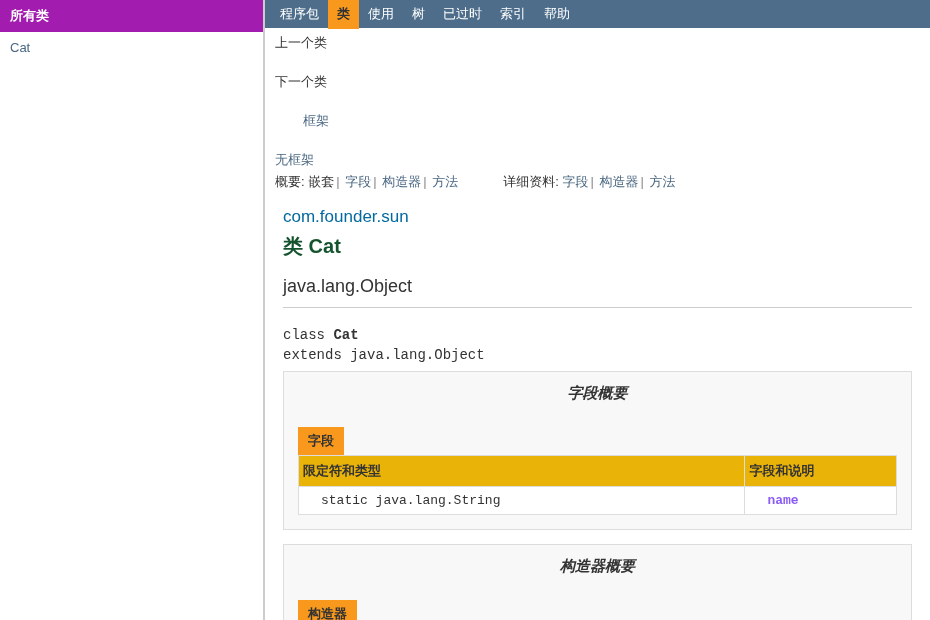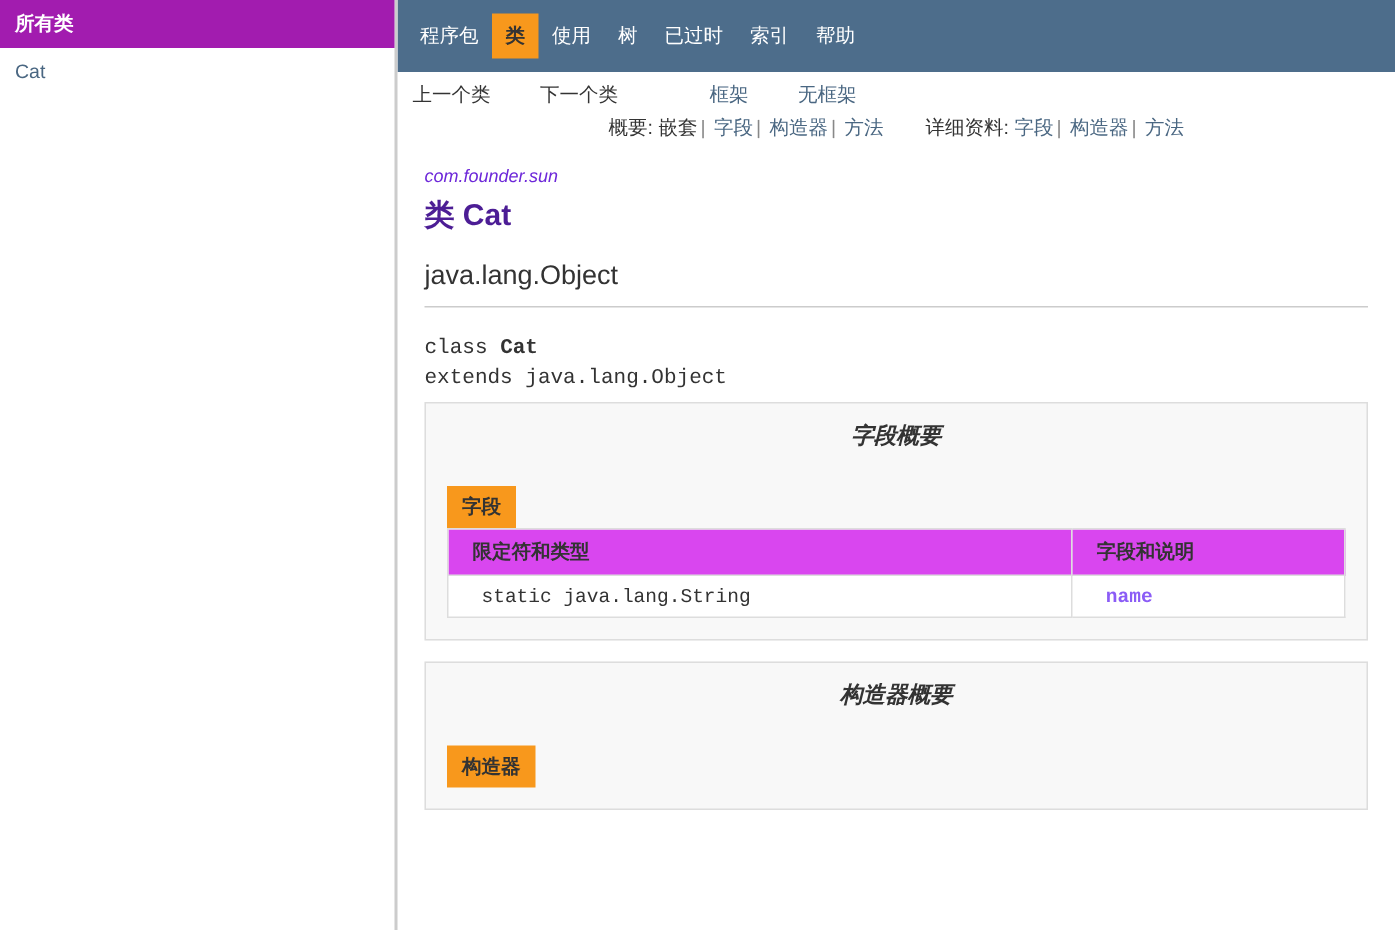--- a/index.html
+++ b/index.html
@@ -3,41 +3,41 @@
 <meta charset="utf-8">
 <style>
 * { box-sizing: border-box; margin: 0; padding: 0; }
 body { font-family: Arial, sans-serif; font-size: 13px; color: #333; width: 930px; height: 620px; overflow: hidden; }
 .layout { display: flex; width: 100%; height: 100%; }
 .sidebar { width: 265px; border-right: 2px solid #ccc; height: 100%; }
 .sidebar-header { background: #a21caf; color: #fff; font-weight: bold; padding: 7px 10px; font-size: 13px; }
 .sidebar-body { padding: 8px 10px; }
 .sidebar-link { color: #4A6782; text-decoration: none; font-size: 13px; cursor: pointer; }
 .main { flex: 1; height: 100%; overflow: hidden; }
-.topnav { background: #4d6d8b; display: flex; align-items: center; padding: 0 6px; height: 48px; }
+.topnav { background: #4d6d8b; display: flex; align-items: center; padding: 0 6px; height: 28px; }
 .topnav-item { color: #fff; padding: 6px 9px; text-decoration: none; font-size: 13px; cursor: pointer; }
 .topnav-item.active { background: #f8981c; color: #333; font-weight: bold; }
-.subnav { padding: 6px 10px 2px 10px; font-size: 13px; color: #333; display: flex; gap: 33px; }
+.subnav { padding: 6px 10px 2px 10px; font-size: 13px; color: #333; display: flex; gap: 21px; flex-direction: column; }
 .subnav a { color: #4A6782; text-decoration: none; cursor: pointer; text-align: right; }
-.subnav2 { padding: 2px 10px 8px 10px; font-size: 13px; color: #333; display: flex; gap: 28px; justify-content: center; }
+.subnav2 { padding: 2px 10px 8px 10px; font-size: 13px; color: #333; display: flex; gap: 45px; }
 .subnav2 .grp a { color: #4A6782; text-decoration: none; cursor: pointer; }
 .subnav2 .grp span.sep { color: #888; margin: 0 2px; }
 .content { padding: 8px 18px 18px 18px; }
-.pkg { color: #6d28d9; font-size: 12px; margin-bottom: 6px; font-style: italic; }
-h2.title { font-size: 20px; font-weight: bold; color: #4c1d95; margin-bottom: 16px; }
+.pkg { color: #0369a1; font-size: 17px; margin-bottom: 6px; }
+h2.title { font-size: 20px; font-weight: bold; color: #14532d; margin-bottom: 16px; }
 .inheritance { font-size: 18px; color: #333; margin-bottom: 10px; }
 .inheritance .child { margin-left: 24px; }
 hr.hr { border: none; border-top: 1px solid #ccc; margin: 10px 0 18px 0; }
 pre.decl { font-family: "Courier New", monospace; font-size: 14px; color: #333; line-height: 1.4; margin-bottom: 6px; }
 pre.decl .bold { font-weight: bold; }
 .section { border: 1px solid #ddd; background: #f8f8f8; padding: 12px 14px 14px 14px; margin-bottom: 14px; }
 .section h3 { font-style: italic; font-weight: bold; font-size: 15px; color: #333; margin-bottom: 24px; text-align: center; }
 .tab { display: inline-block; background: #f8981c; color: #333; padding: 5px 10px; font-weight: bold; font-size: 13px; margin-bottom: 0; }
 table.memtable { width: 100%; border-collapse: collapse; background: #fff; }
-table.memtable th { background: #d946ef; text-align: left; padding: 6px 16px; font-size: 13px; border: 1px solid #ddd; color: #333; font-weight: bold; margin-top: 17px; }
+table.memtable th { background: #eab308; text-align: left; padding: 6px 4px; font-size: 13px; border: 1px solid #ddd; color: #333; font-weight: bold; margin-top: 17px; }
 table.memtable td { padding: 6px 22px; font-family: "Courier New", monospace; font-size: 13px; border: 1px solid #ddd; color: #333; }
 table.memtable td a { color: #8b5cf6; text-decoration: none; font-weight: bold; cursor: pointer; }
 </style>
 </head>
 <body>
 
 <div class="layout">
 
   <div class="sidebar">
     <div class="sidebar-header">所有类</div>

